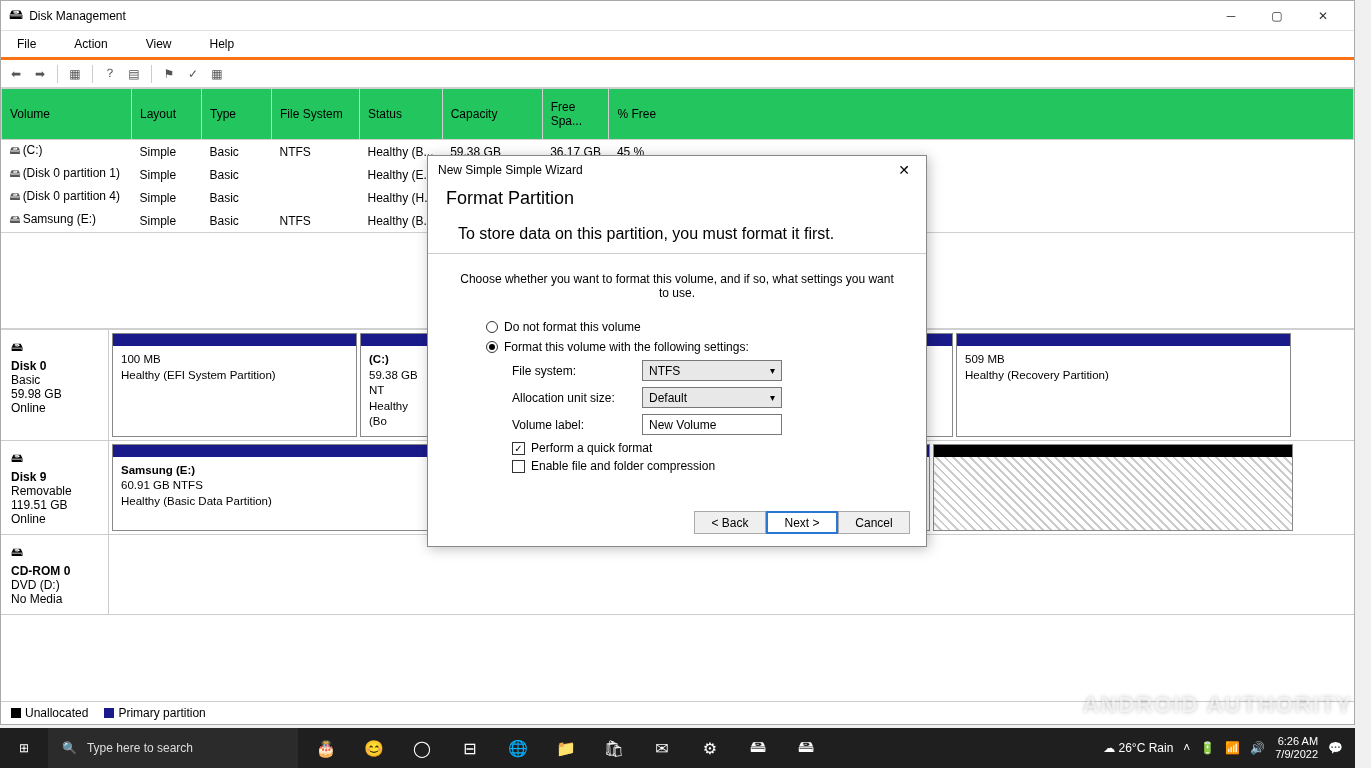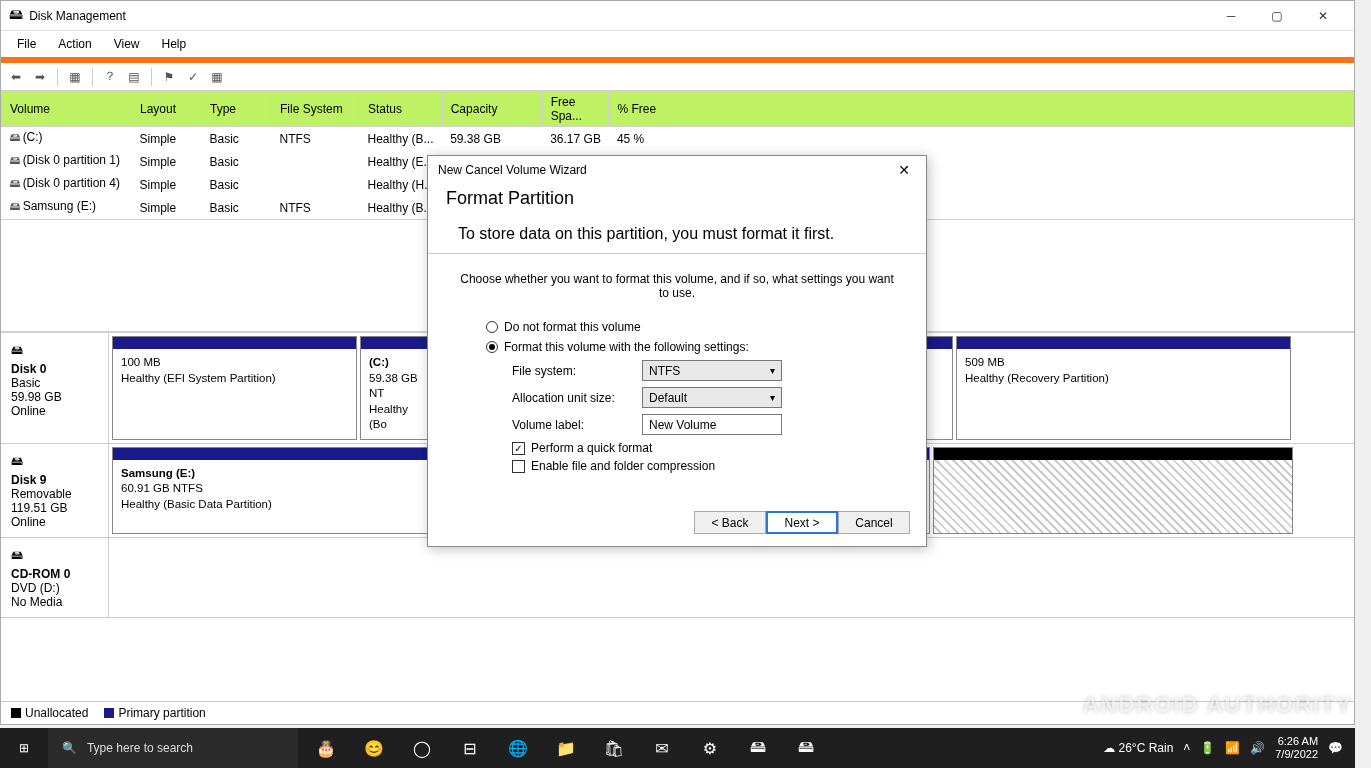--- a/index.html
+++ b/index.html
@@ -38,23 +38,23 @@
   width: 46px;
   height: 30px;
   display: flex;
   align-items: center;
   justify-content: center;
   font-size: 12px;
   color: #333;
 }
 .menubar {
   display: flex;
-  gap: 2px;
+  gap: 18px;
   padding: 2px 6px;
-  border-bottom: 6px solid #f97316;
+  border-bottom: 3px solid #f97316;
   align-items: center;
 }
 .menubar .menu-item { padding: 4px 10px; }
 .toolbar {
   display: flex;
   align-items: center;
   padding: 2px 4px;
   height: 28px;
   border-bottom: 1px solid #d0d0d0;
   gap: 2px;
@@ -72,23 +72,23 @@
 .vol-table {
   border-bottom: 1px solid #d0d0d0;
 }
 .vol-table table {
   border-collapse: collapse;
   width: 100%;
   font-size: 12px;
 }
 .vol-table th {
   text-align: left;
-  padding: 3px 8px;
+  padding: 11px 8px;
   border: 1px solid #d0d0d0;
-  background: #bef264;
+  background: #22c55e;
   font-weight: normal;
 }
 .vol-table td {
   padding: 2px 8px;
   white-space: nowrap;
 }
 .vol-list {
   height: 242px;
   overflow: auto;
   border-bottom: 2px solid #d0d0d0;
@@ -457,21 +457,21 @@
       </span>
     <span>
         <span class="sw" style="background:#1a1a8a"></span>
         <span>Primary partition</span>
       </span>
   </div>
 </div>
 
 <div class="dialog">
   <div class="dialog-title">
-    <span class="t">New Cancel Volume Wizard</span>
+    <span class="t">New Simple Simple Wizard</span>
     <span class="x">✕</span>
   </div>
   <div class="dialog-header">
     <div class="h1">Format Partition</div>
     <div class="h2">To store data on this partition, you must format it first.</div>
   </div>
   <div class="dialog-body">
     <div class="intro">Choose whether you want to format this volume, and if so, what settings you want to use.</div>
     <div class="radio-row">
       <span class="radio-circle"></span>

